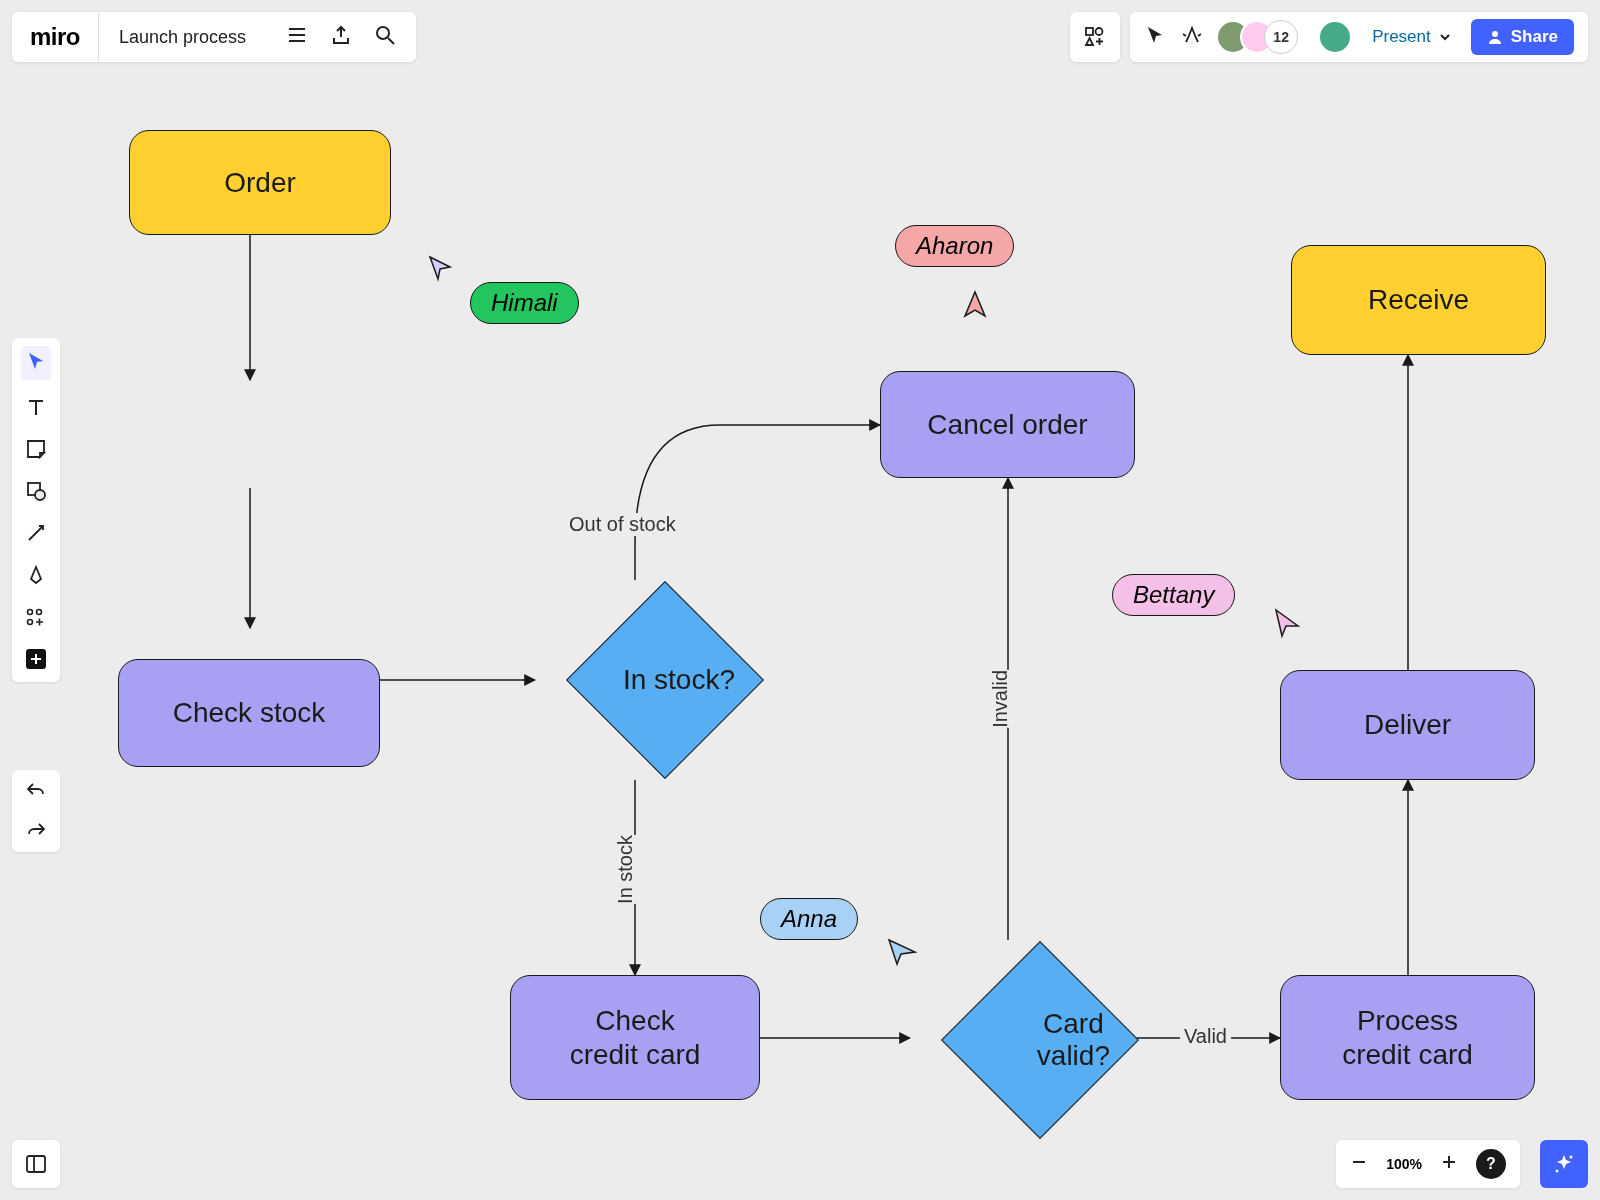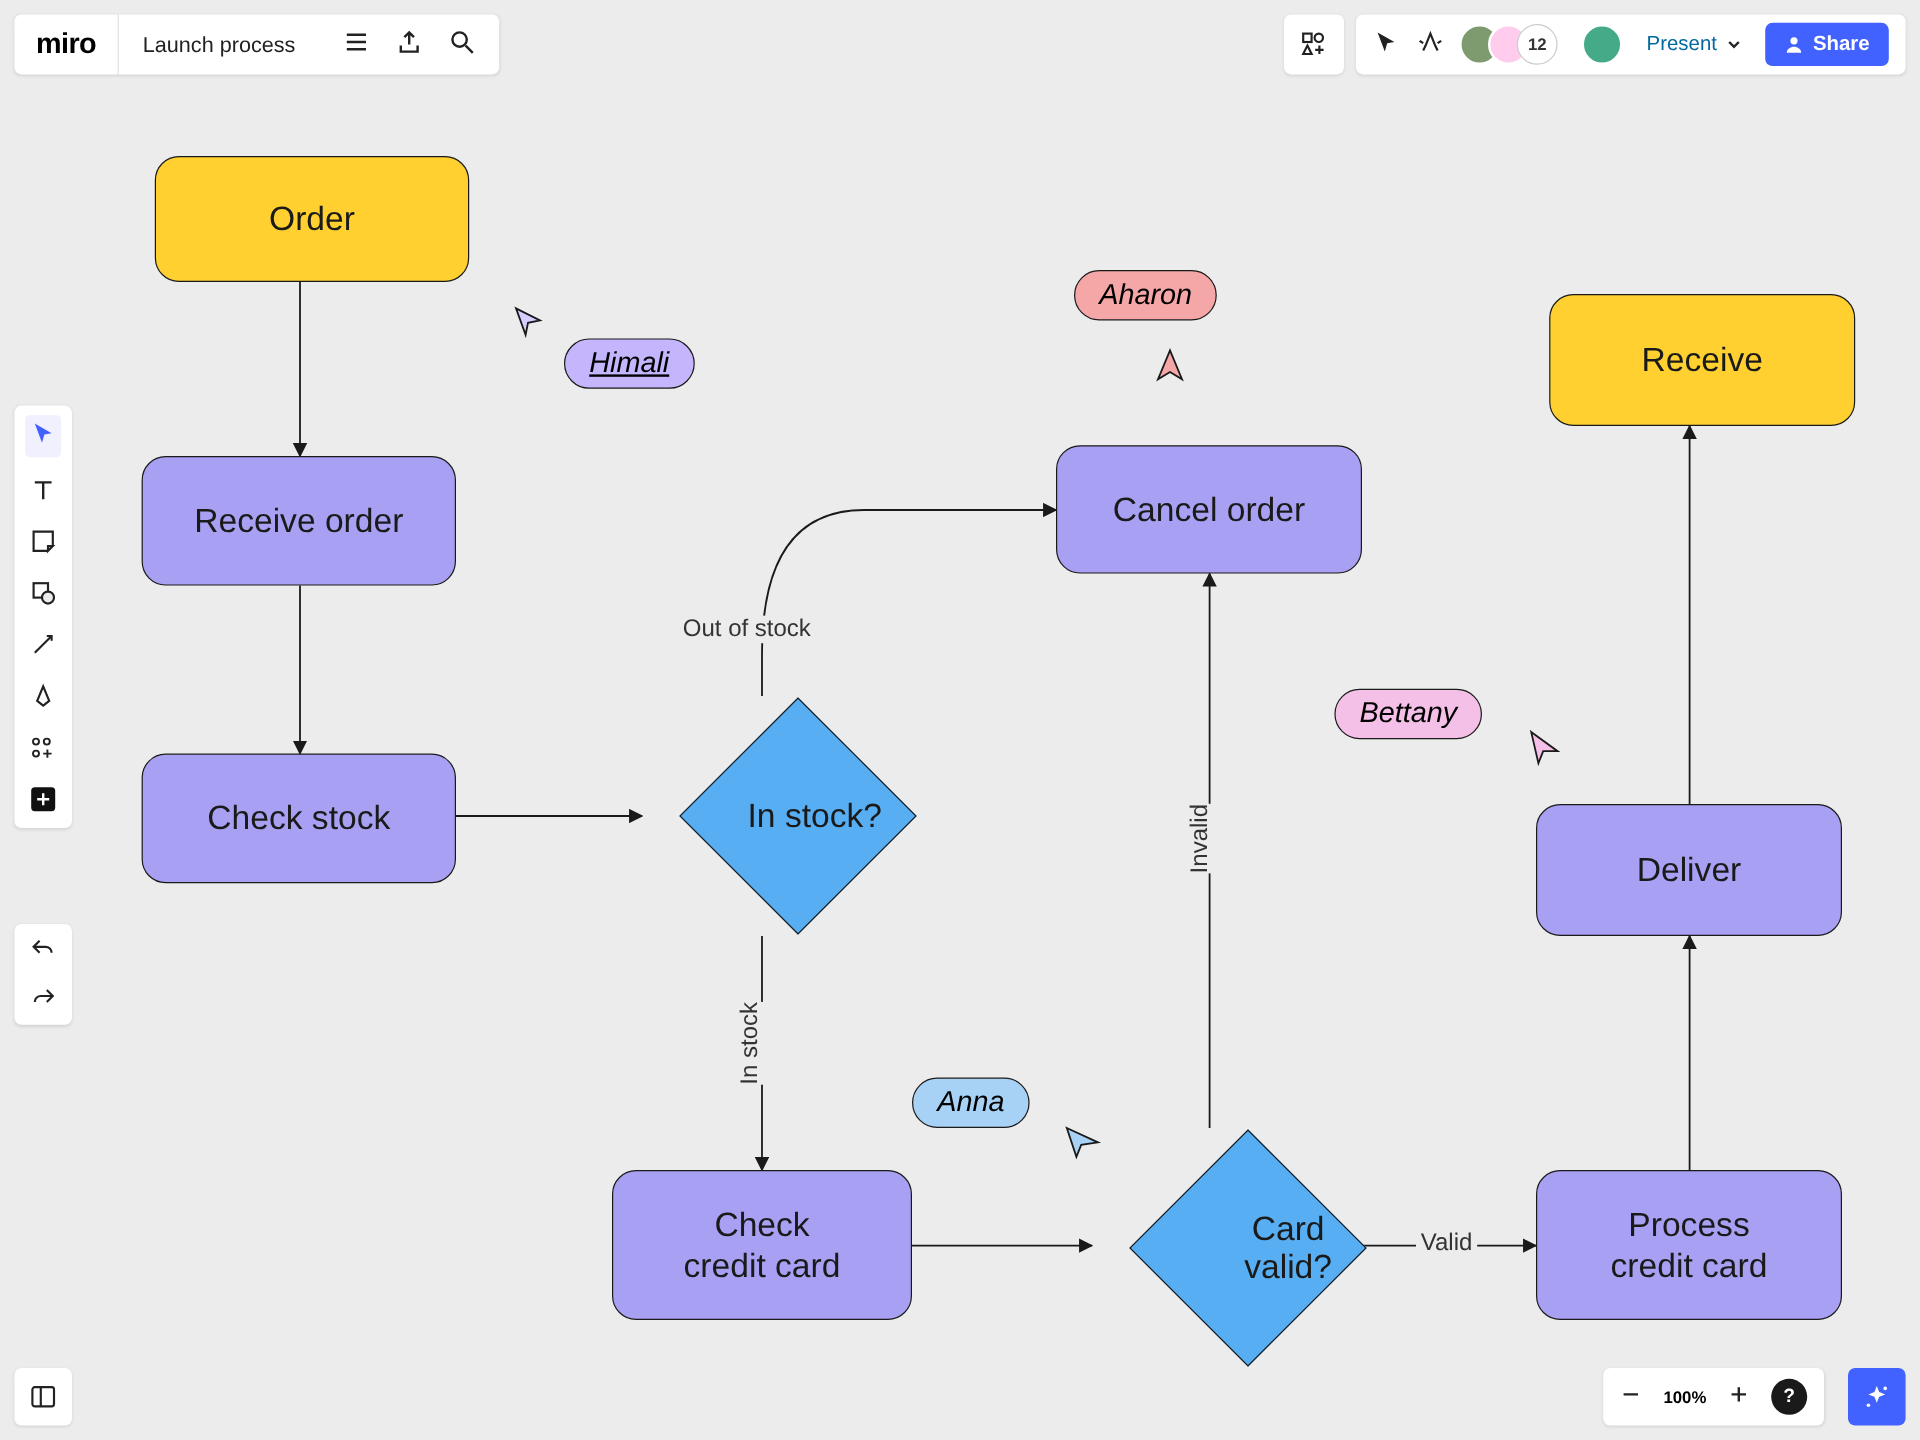--- a/index.html
+++ b/index.html
@@ -85,24 +85,21 @@
   <line x1="1110" y1="1038" x2="1280" y2="1038" stroke="#1a1a1a" stroke-width="1.5" marker-end="url(#arrow)"></line>
 
   <line x1="1408" y1="975" x2="1408" y2="780" stroke="#1a1a1a" stroke-width="1.5" marker-end="url(#arrow)"></line>
 
   <line x1="1408" y1="670" x2="1408" y2="355" stroke="#1a1a1a" stroke-width="1.5" marker-end="url(#arrow)"></line>
 </svg>
 
 <div class="node rounded yellow" style="left:118px; top:130px; width:262px; height:105px;">
       <span>Order</span>
     </div>
-<div class="node rounded purple" style="left:118px; top:380px; width:262px; height:108px;">
-      <span>Receive order</span>
-    </div>
-<div class="node rounded purple" style="left:118px; top:628px; width:262px; height:108px;align-items:center;">
+<div class="node rounded purple" style="left:118px; top:659px; width:262px; height:108px;align-items:center;">
       <span>Check stock</span>
     </div>
 
 <div class="diamond-outer" style="left:535px; top:580px; width:200px; height:200px;">
   <div class="diamond"></div>
   <div class="diamond-label">In stock?</div>
 </div>
 
 <div class="node rounded purple" style="left:880px; top:371px; width:255px; height:107px;">
       <span>Cancel order</span>
@@ -129,21 +126,21 @@
 <div class="edge-label" style="left:565px; top:513px;">Out of stock</div>
 <div class="edge-label edge-label-v" style="left:610px; top:835px;">In stock</div>
 <div class="edge-label edge-label-v" style="left:985px; top:670px;">Invalid</div>
 <div class="edge-label" style="left:1180px; top:1025px;">Valid</div>
 
 <div class="cursor-ptr" style="left:428px; top:255px;">
   <svg width="28" height="28">
         <path d="M2 2 L22 12 L12 14 L10 24 Z" fill="#d6ceff" stroke="#1a1a1a" stroke-width="1.5"></path>
       </svg>
 </div>
-<div class="cursor-bubble" style="left:470px; top:282px; background:#c4b5fd;text-decoration:underline;">Himali</div>
+<div class="cursor-bubble" style="left:470px; top:282px; background:#22c55e;">Himali</div>
 
 <div class="cursor-bubble" style="left:895px; top:225px; background:#f5a7a7;">Aharon</div>
 <div class="cursor-ptr" style="left:960px; top:290px;">
   <svg width="30" height="34">
         <path d="M15 2 L25 26 L15 20 L5 26 Z" fill="#f5a7a7" stroke="#1a1a1a" stroke-width="1.5"></path>
       </svg>
 </div>
 
 <div class="cursor-bubble" style="left:760px; top:898px; background:#a7d1f5;">Anna</div>
 <div class="cursor-ptr" style="left:887px; top:938px;">

